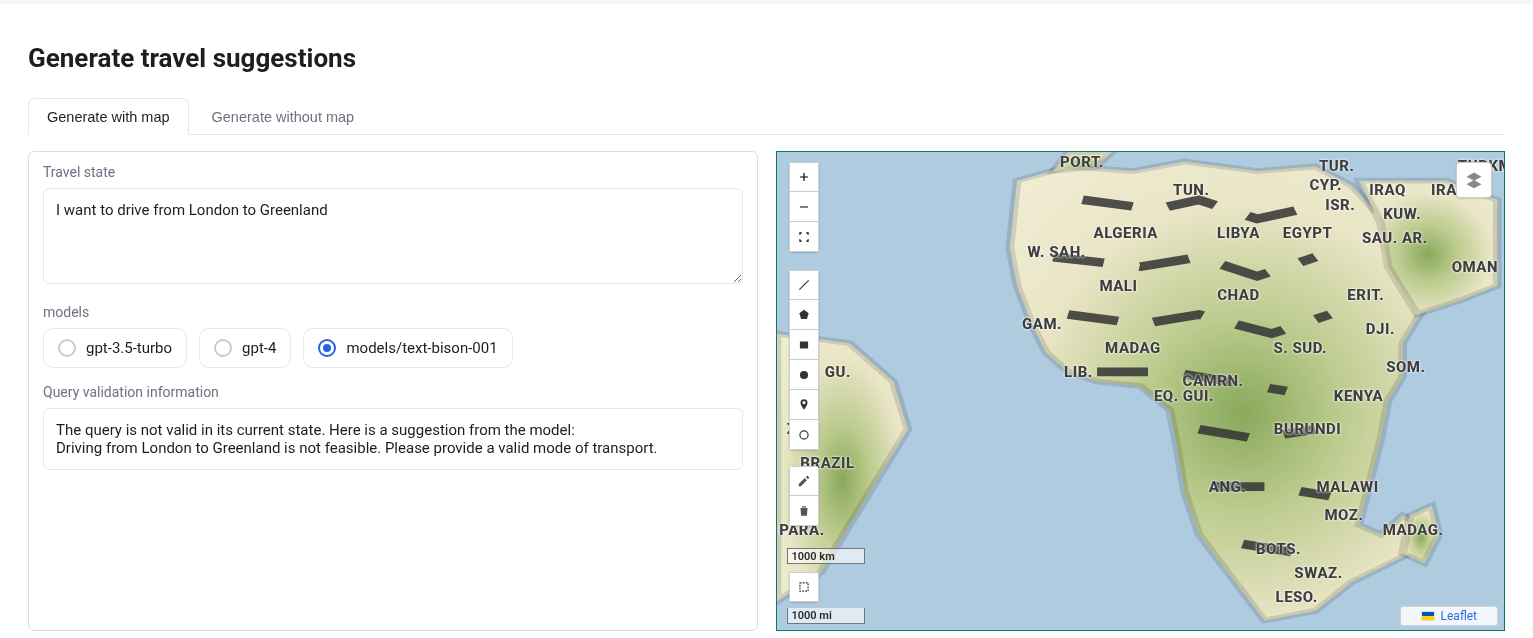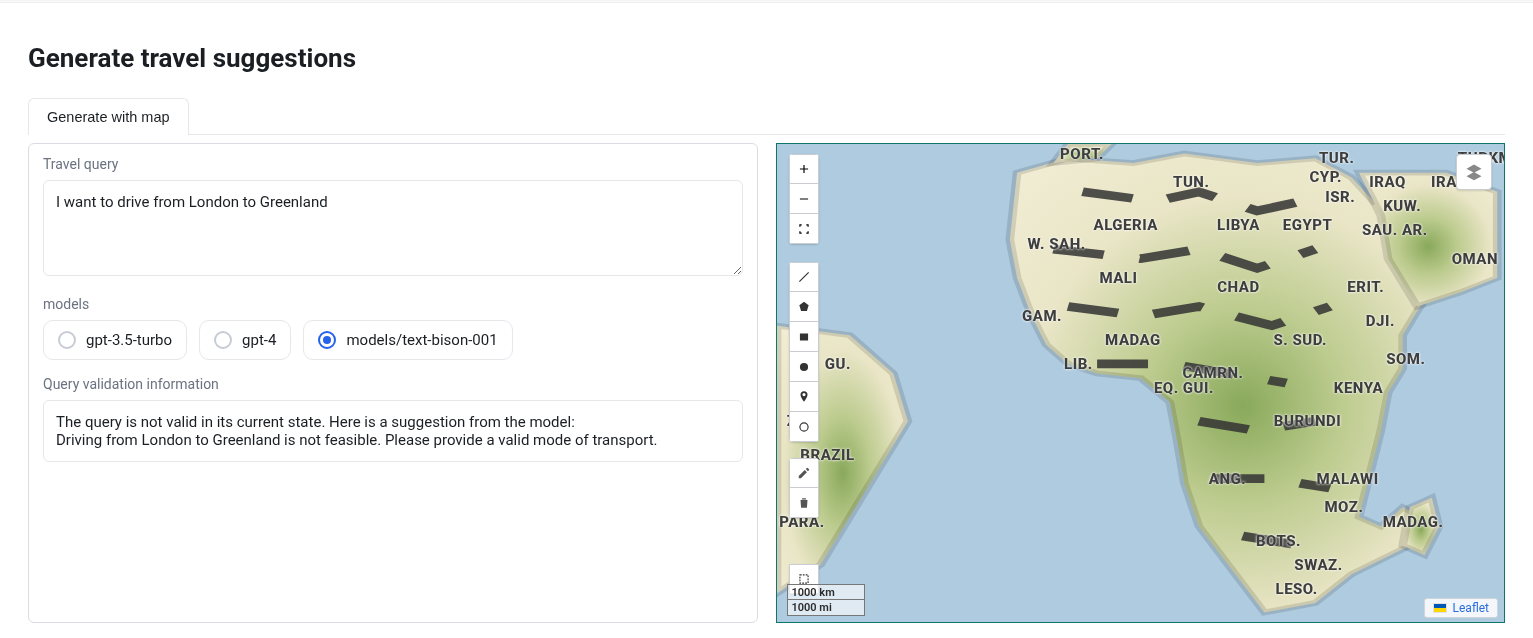--- a/index.html
+++ b/index.html
@@ -27,21 +27,21 @@
   .top-hairline { height: 3px; background: linear-gradient(#f0f0f0,#fff); border-bottom: 1px solid #eeeeee; }
   .page { padding: 24px 28px 12px 28px; }
   .page-title { font-size: 26px; font-weight: 700; margin: 16px 0 24px 0; }
 
   
   .tabs {
     display: flex;
     align-items: flex-end;
     gap: 4px;
     border-bottom: 1px solid var(--border-light);
-    margin-bottom: 8px;
+    margin-bottom: 16px;
   }
   .tab {
     padding: 10px 18px;
     font-size: 14.5px;
     color: var(--muted);
     border: 1px solid transparent;
     border-bottom: none;
     border-top-left-radius: 6px;
     border-top-right-radius: 6px;
     background: transparent;
@@ -182,53 +182,54 @@
     width: 36px; height: 36px; background: #fff; border: 1px solid #c9ccd1; border-radius: 4px;
     display: inline-flex; align-items: center; justify-content: center; box-shadow: 0 1px 2px rgba(0,0,0,0.12);
     cursor: pointer;
   }
 
   .scale {
     display: inline-flex; flex-direction: column; font-size: 11px; color: #2b2b2b;
   }
   .scale .bar {
     height: 16px; width: 78px; border: 1px solid #777; border-top: none; background: rgba(255,255,255,0.6);
-    padding: 0 4px; line-height: 16px; font-weight: 600;
+    padding: 0 4px; line-height: 16px; font-weight: 600; margin-top: 44px;
   }
   .scale .bar.top { border-top: 1px solid #777; }
 
   .attribution {
     background: rgba(255,255,255,0.85);
     border: 1px solid #cfd3da; border-radius: 3px;
     display: inline-flex; align-items: center; gap: 6px;
-    padding: 2px 8px; font-size: 12px; color: #2b6cdf;
+    padding: 2px 20px; font-size: 12px; color: #2b6cdf;
     cursor: pointer;
   }
   .flag { width: 14px; height: 10px; display: inline-block; border: 1px solid #e1e1e1; background: linear-gradient(to bottom, #0057b7 0 50%, #ffd700 50% 100%); }
 
   
   .ic { width: 14px; height: 14px; display: inline-block; }
 </style>
 </head>
 <body>
 
 <div class="top-hairline"></div>
 
 <div class="page">
   <h1 class="page-title">Generate travel suggestions</h1>
 
   <div class="tabs">
     <button class="tab active"><span>Generate with map</span></button>
+    <button class="tab"><span>Generate without map</span></button>
   </div>
 
   <div class="content">
 
     <div class="card">
       <div class="group">
-        <span class="section-label">Travel query</span>
+        <span class="section-label">Travel state</span>
         <textarea class="textarea" style="">I want to drive from London to Greenland</textarea>
       </div>
 
       <div class="group">
         <span class="section-label">models</span>
         <div class="radio-row">
           <label class="chip">
             <span class="radio"></span>
             <span>gpt-3.5-turbo</span>
           </label>

